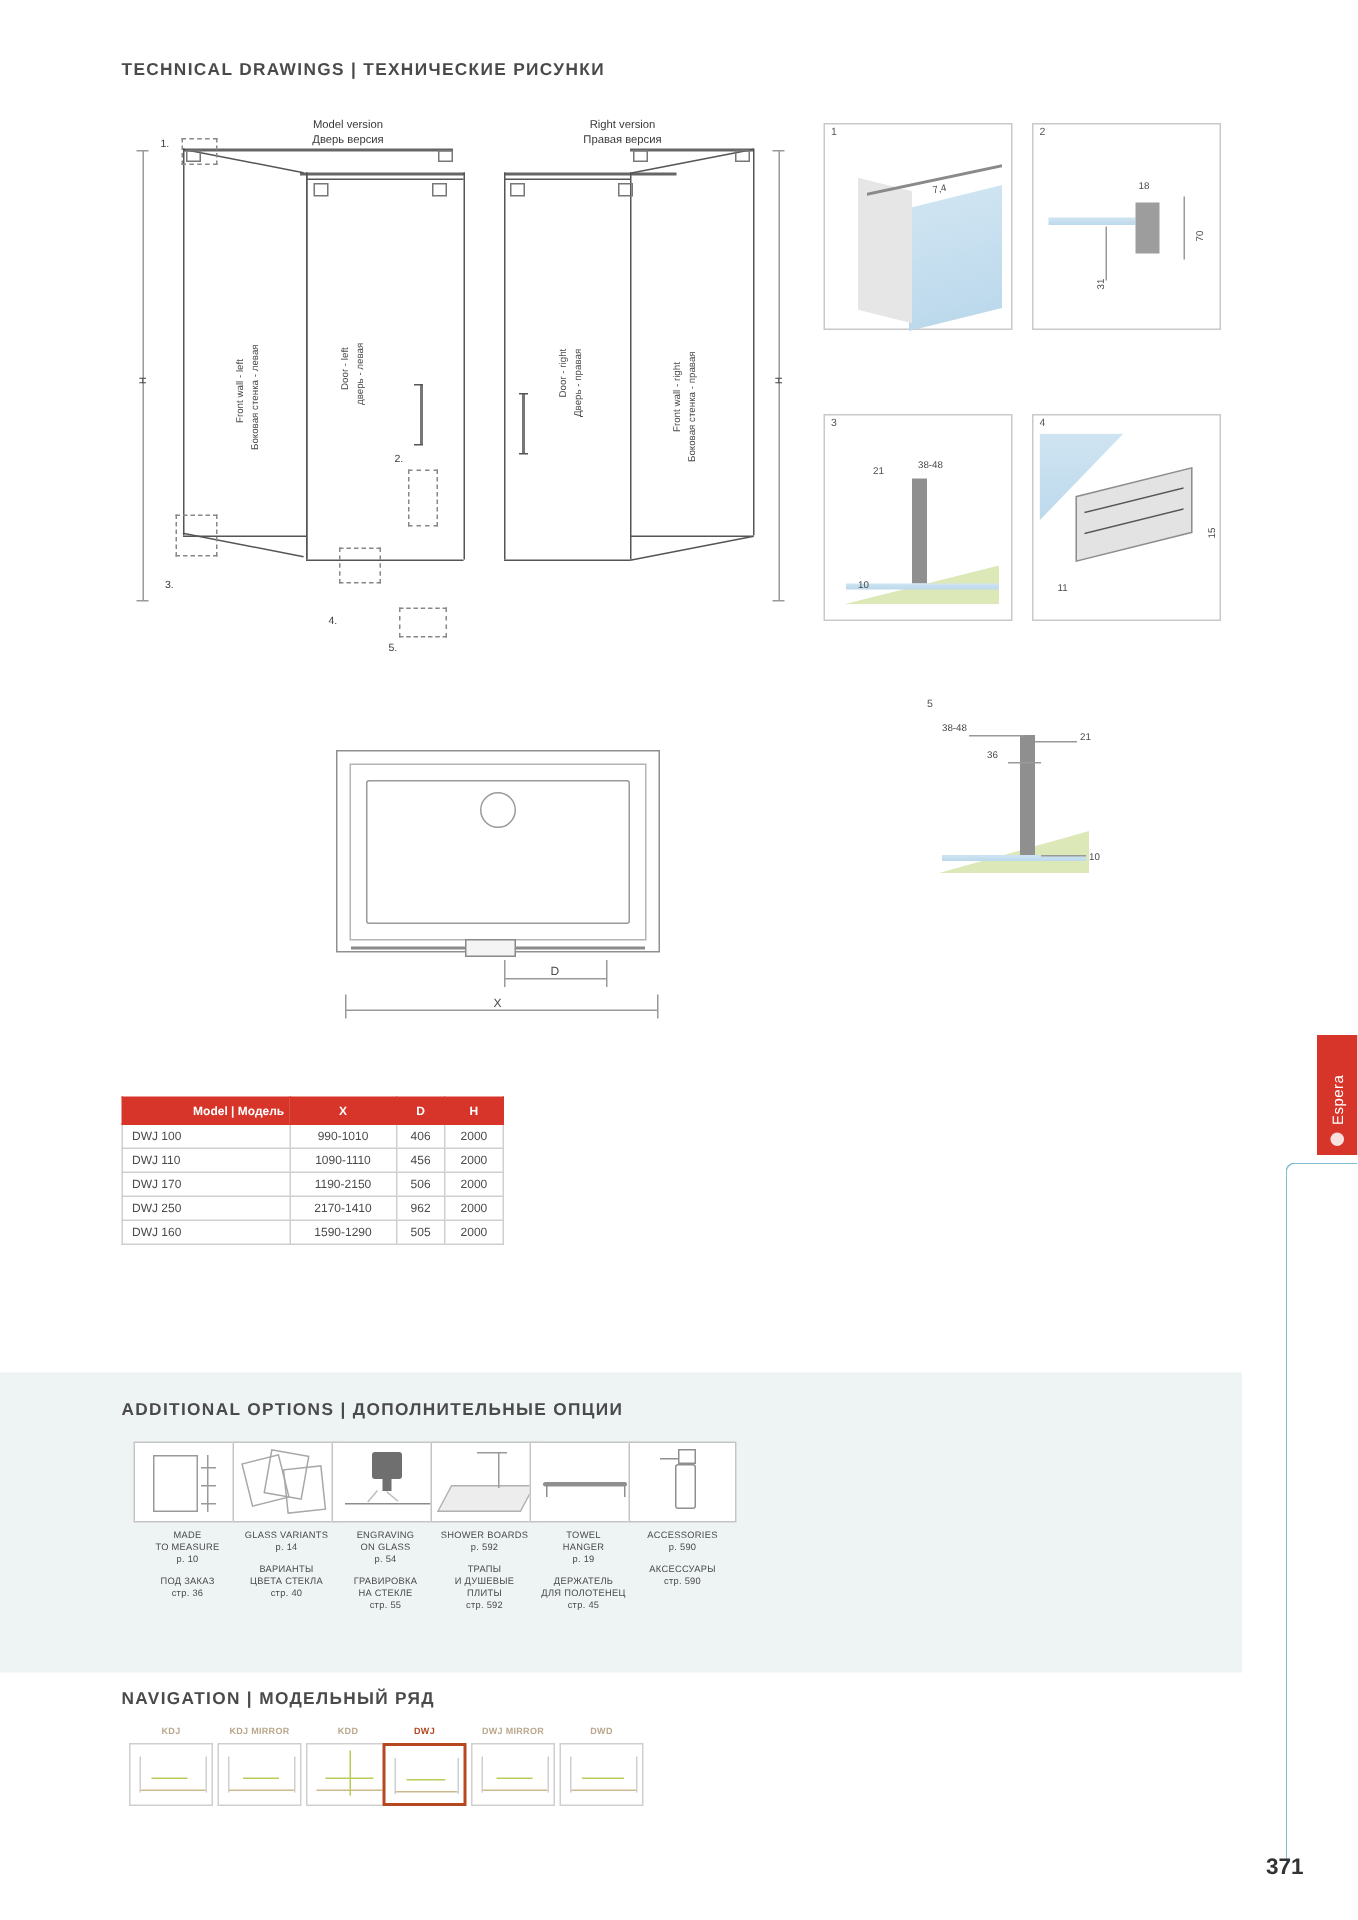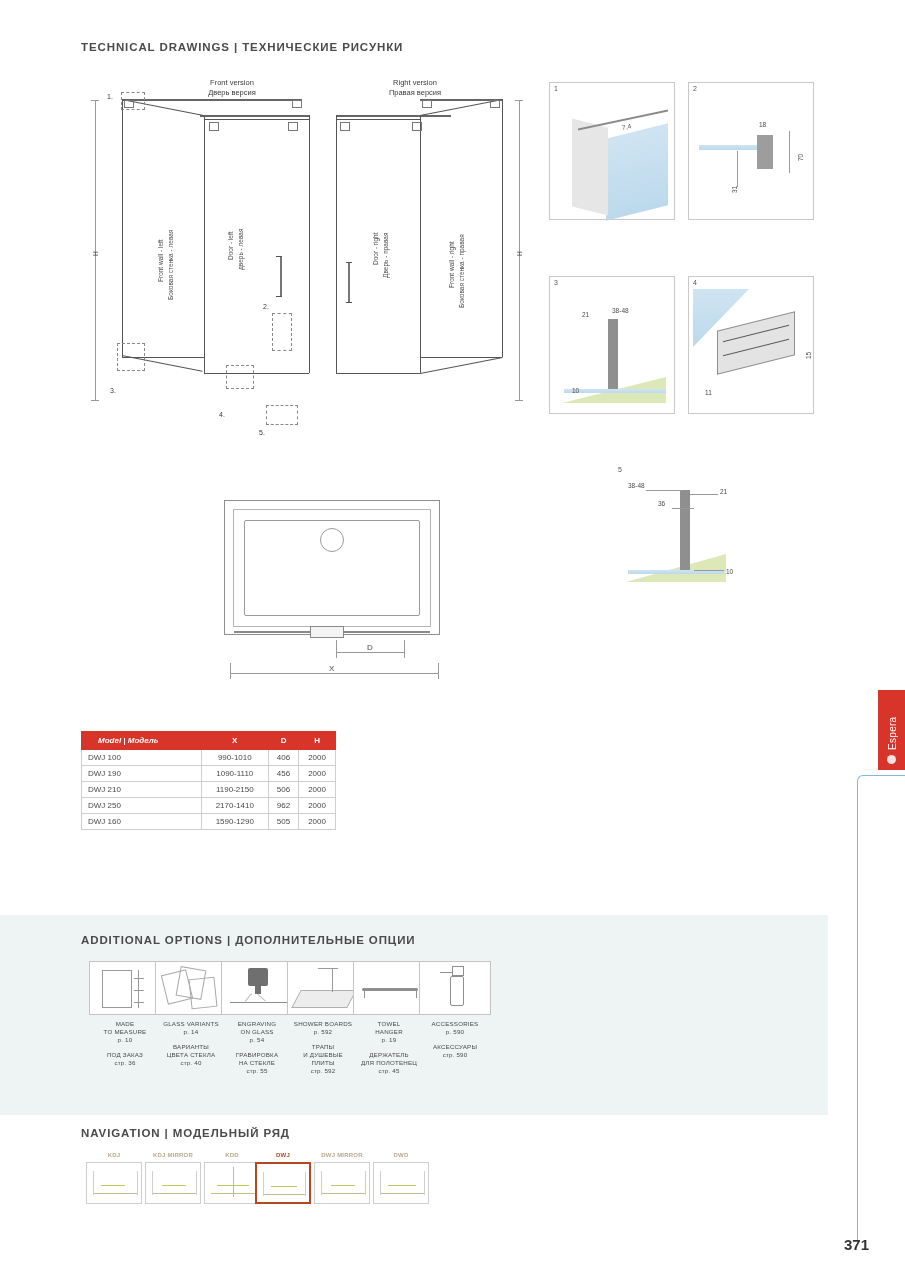--- a/index.html
+++ b/index.html
@@ -47,21 +47,21 @@
   }
   .panel .pnum { position:absolute; left:4px; top:2px; font-size:7px; color:#555; }
 
   
   #spec-table { position:absolute; left:81px; top:731px; width:255px;
     border-collapse:collapse; font-size:8px; }
   #spec-table th {
     background:#d8352a; color:#fff; font-weight:600;
     border:1px solid #d8352a; padding:4px 3px; text-align:center;
   }
-  #spec-table th:first-child { text-align:left; padding-left:16px;font-style:italic; }
+  #spec-table th:first-child { text-align:right; padding-left:6px; }
   #spec-table td {
     border:1px solid #cfcfcf; padding:3px 3px; text-align:center; color:#4a4a4a;
   }
   #spec-table td:first-child { text-align:left; padding-left:6px; }
 
   
   #opts-band {
     position:absolute; left:0; top:915px; width:828px; height:200px;
     background:#eef3f4;
   }
@@ -109,21 +109,21 @@
   .dkgrey    { position:absolute; background:#9b9b9b; }
 </style>
 </head>
 <body>
 
 <div class="sec-title" id="t-tech">TECHNICAL DRAWINGS  |  ТЕХНИЧЕСКИЕ РИСУНКИ</div>
 
 <div id="tech-area">
 
   <div class="version-lbl" style="left:172px; top:18px; width:120px;">
-    <div>Front version</div>
+    <div>Model version</div>
     <div>Дверь версия</div>
   </div>
   <div class="version-lbl" style="left:355px; top:18px; width:120px;">
     <div>Right version</div>
     <div>Правая версия</div>
   </div>
 
   <div class="ln lnh" style="left:122px; top:39px; width:180px; height:2px; background:#666;"></div>
   <div class="ln lnh" style="left:200px; top:55px; width:110px; height:2px; background:#666;"></div>
 
@@ -289,27 +289,27 @@
     </tr>
   </thead>
   <tbody>
     <tr>
       <td>DWJ 100</td>
       <td>990-1010</td>
       <td>406</td>
       <td>2000</td>
     </tr>
     <tr>
-      <td>DWJ 190</td>
+      <td>DWJ 110</td>
       <td>1090-1110</td>
       <td>456</td>
       <td>2000</td>
     </tr>
     <tr>
-      <td>DWJ 210</td>
+      <td>DWJ 170</td>
       <td>1190-2150</td>
       <td>506</td>
       <td>2000</td>
     </tr>
     <tr>
       <td>DWJ 250</td>
       <td>2170-1410</td>
       <td>962</td>
       <td>2000</td>
     </tr>

